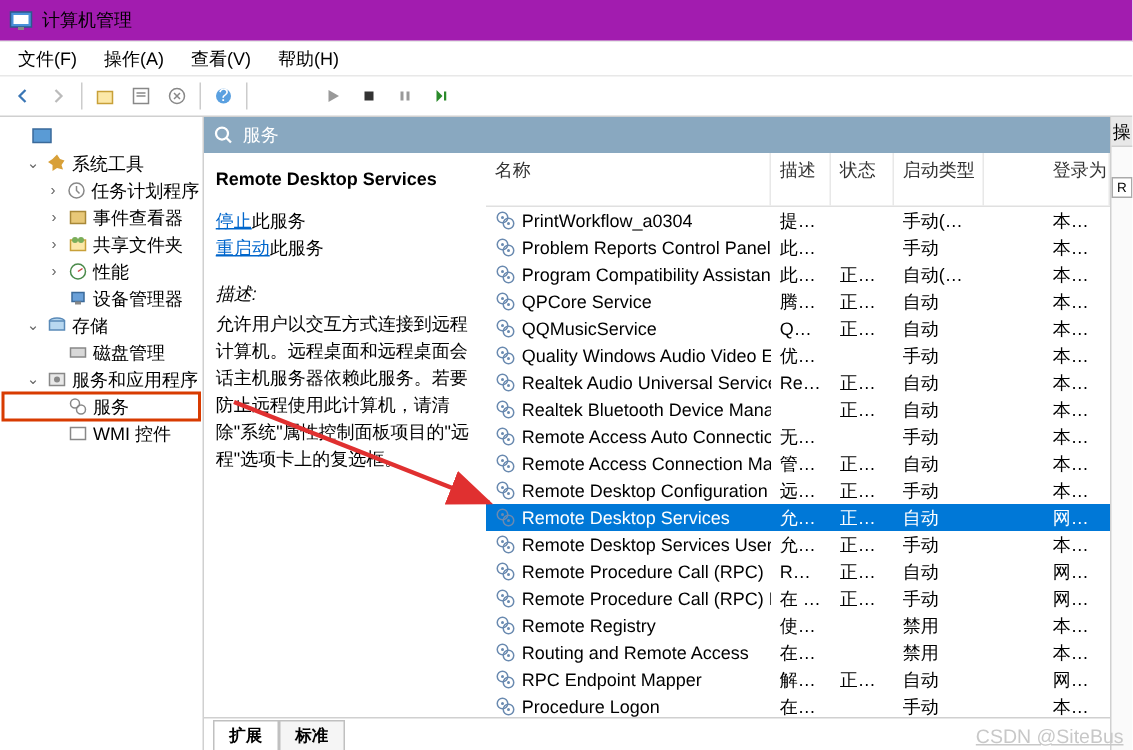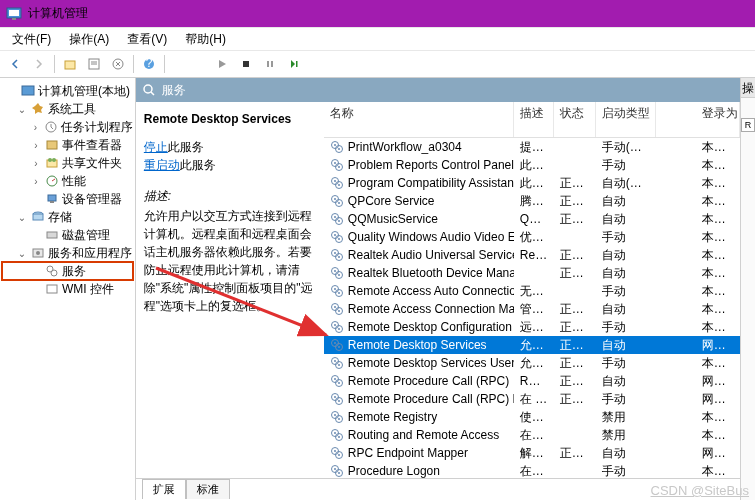--- a/index.html
+++ b/index.html
@@ -36,21 +36,21 @@
 .row { display: flex; height: 18px; align-items: center; }
 .row.sel { background: #0078d7; color: #fff; }
 .row .cell { padding: 0 6px; overflow: hidden; white-space: nowrap; text-overflow: ellipsis; }
 .row .name-cell { display: flex; align-items: center; }
 .row .gear { width: 14px; height: 14px; margin-right: 4px; flex-shrink: 0; }
 .c-name { width: 190px; }
 .c-desc { width: 40px; }
 .c-stat { width: 42px; }
 .c-start { width: 60px; }
 .c-logon { width: 44px; margin-left: 40px; }
-.tabs { height: 22px; display: flex; align-items: flex-start; border-top: 1px solid #d0d0d0; padding-left: 6px; gap: 0; }
+.tabs { height: 22px; display: flex; align-items: flex-end; border-top: 1px solid #d0d0d0; padding-left: 6px; gap: 0; font-weight: bold; }
 .tab { padding: 2px 10px; border: 1px solid #c0c0c0; border-bottom: none; background: #f5f5f5; font-size: 11px; cursor: default; }
 .tab.active { background: #fff; }
 .side-panel { width: 18px; border-left: 1px solid #d0d0d0; background: #fafafa; }
 .side-panel .sp-head { background: #e8e8e8; height: 20px; border-bottom: 1px solid #d0d0d0; text-align: center; padding-top: 2px; overflow: hidden; }
 .side-panel .sp-btn { width: 14px; height: 14px; border: 1px solid #aaa; margin: 20px auto; font-size: 9px; text-align: center; line-height: 12px; background: #fff; }
 .arrow-svg { position: absolute; pointer-events: none; z-index: 50; }
 .watermark { position: absolute; right: 6px; bottom: 2px; color: #c8c8c8; font-size: 13px; text-decoration: underline; }
 .scroll-hint { height: 12px; background: #f0f0f0; border-top: 1px solid #e0e0e0; position: relative; }
 .scroll-hint .thumb { position: absolute; left: 30%; width: 50%; height: 8px; top: 2px; background: #c8c8c8; border-radius: 2px; }
 </style>
@@ -136,21 +136,20 @@
     </div>
 </div>
 
 <div class="main">
   <div class="tree">
     <div class="tree-item">
         <span class="tw"></span>
         <svg class="ic" viewBox="0 0 14 14">
           <rect x="1" y="2" width="12" height="9" fill="#5a9bd5" stroke="#3a6a9a"></rect>
         </svg>
-        <span>计算机管理(本地)</span>
       </div>
     <div class="tree-item lvl1">
         <span class="tw">⌄</span>
         <svg class="ic" viewBox="0 0 14 14">
           <path d="M7 1l2 3 3 1-2 3 1 3-4-1-3 2 0-4-3-2 3-2z" fill="#d8a038"></path>
         </svg>
         <span>系统工具</span>
       </div>
     <div class="tree-item lvl2">
         <span class="tw">›</span>

